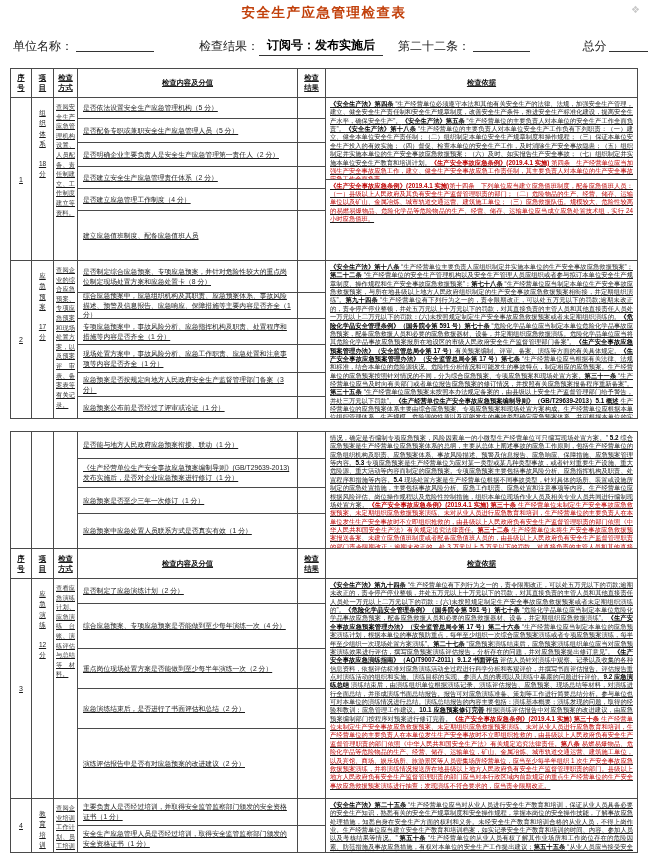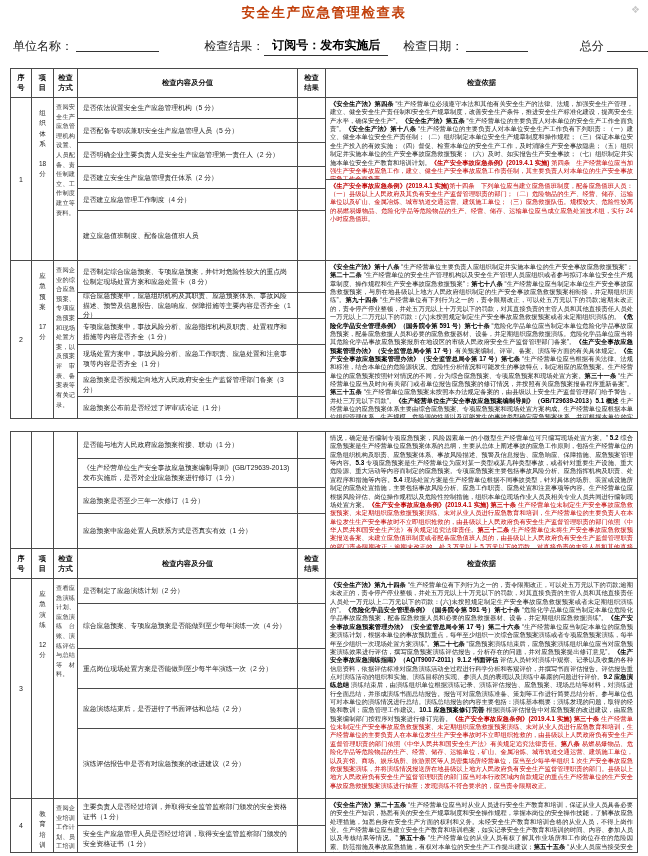--- a/index.html
+++ b/index.html
@@ -8,21 +8,21 @@
   .title{ text-align:center;font-size:13.5px;font-weight:bold;letter-spacing:1.5px;padding-top:4px;color:#c2410c;}
   .meta{display:flex;align-items:center;font-size:12px;margin:15px 0 12px 13px;color:#222;white-space:nowrap;}
   .blank{display:inline-block;border-bottom:1px solid #333;height:9px;}
   .w-unit{width:95px;margin-left:3px;}
   .w-date{width:70px;margin-left:3px;}
   .w-total{width:47px;margin-left:3px;}
   .gap1{margin-left:45px;}
   .gap2{margin-left:15px;}
   .gap3{margin-left:52px;}
   .insp-value{font-weight:bold;border-bottom:1px solid #333;padding:0 8px 1px 8px;color:#000;}
-  .tbl{margin:12px 10px;border-top:1px solid #4a4a4a;border-left:1px solid #4a4a4a;}
+  .tbl{margin:12px 10px;border-top:1px solid #4a4a4a;border-left:1px solid #4a4a4a;text-decoration:underline;}
   .tbl2{margin-top:10px;}
   .row{display:flex;}
   .cell{border-right:1px solid #4a4a4a;border-bottom:1px solid #4a4a4a;box-sizing:border-box;overflow:hidden;}
   .c-num{width:21px;display:flex;align-items:center;justify-content:center;font-size:7px;}
   .c-item{width:22px;font-size:6.5px;padding-top:10px;}
   .c-method{width:24px;font-size:6.2px;line-height:1.55;padding:4px 2px;word-break:break-all;text-align:justify;color:#333;}
   .c-content{width:220px;font-size:6.8px;line-height:1.4;padding:2px 5px;display:flex;align-items:center;color:#222;}
   .c-result{width:28px;}
   .c-basis{flex:1;font-size:6.3px;line-height:1.33;padding:2px 4px;text-align:justify;color:#222;}
   .midcol{width:248px;display:flex;flex-direction:column;}
@@ -46,21 +46,21 @@
 
 <div class="watermark">❖</div>
 
 <div class="title">安全生产应急管理检查表</div>
 
 <div class="meta">
   <span>单位名称：</span>
   <span class="blank w-unit"></span>
   <span class="gap1">检查结果：</span>
   <span class="insp-value">订阅号：发布实施后</span>
-  <span class="gap2">检查日期：</span>
+  <span class="gap2">第二十二条：</span>
   <span class="blank w-date"></span>
   <span class="gap3">总分</span>
   <span class="blank w-total"></span>
 </div>
 
 <div id="tables">
     <div class="tbl">
       <div class="row" style="height: 29px;">
         <div class="cell hd c-num">序号</div>
         <div class="cell hd c-item">项目</div>

